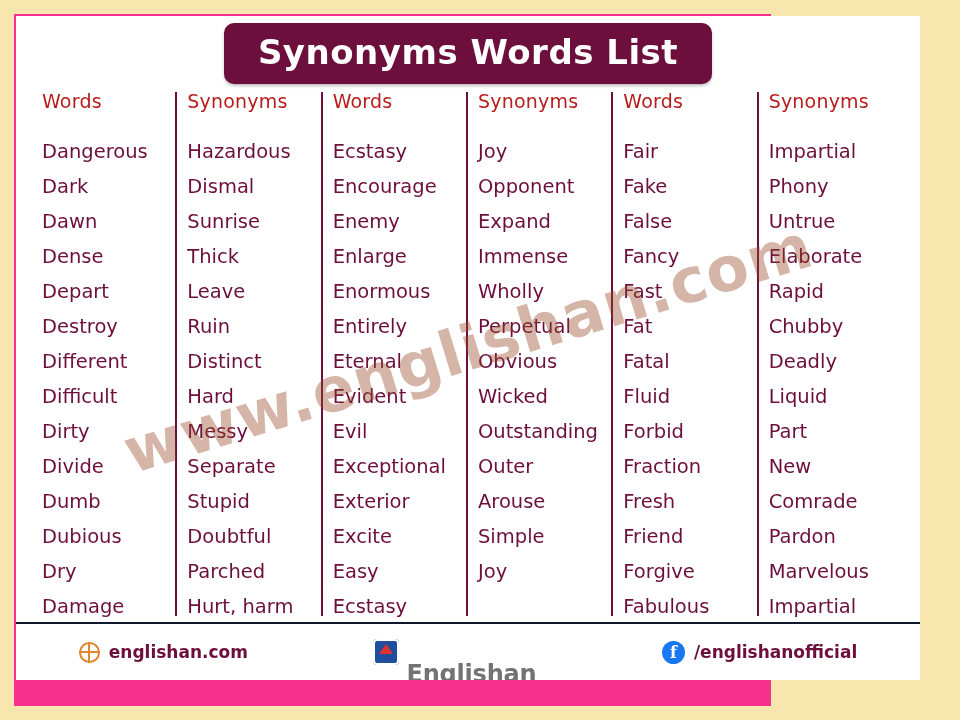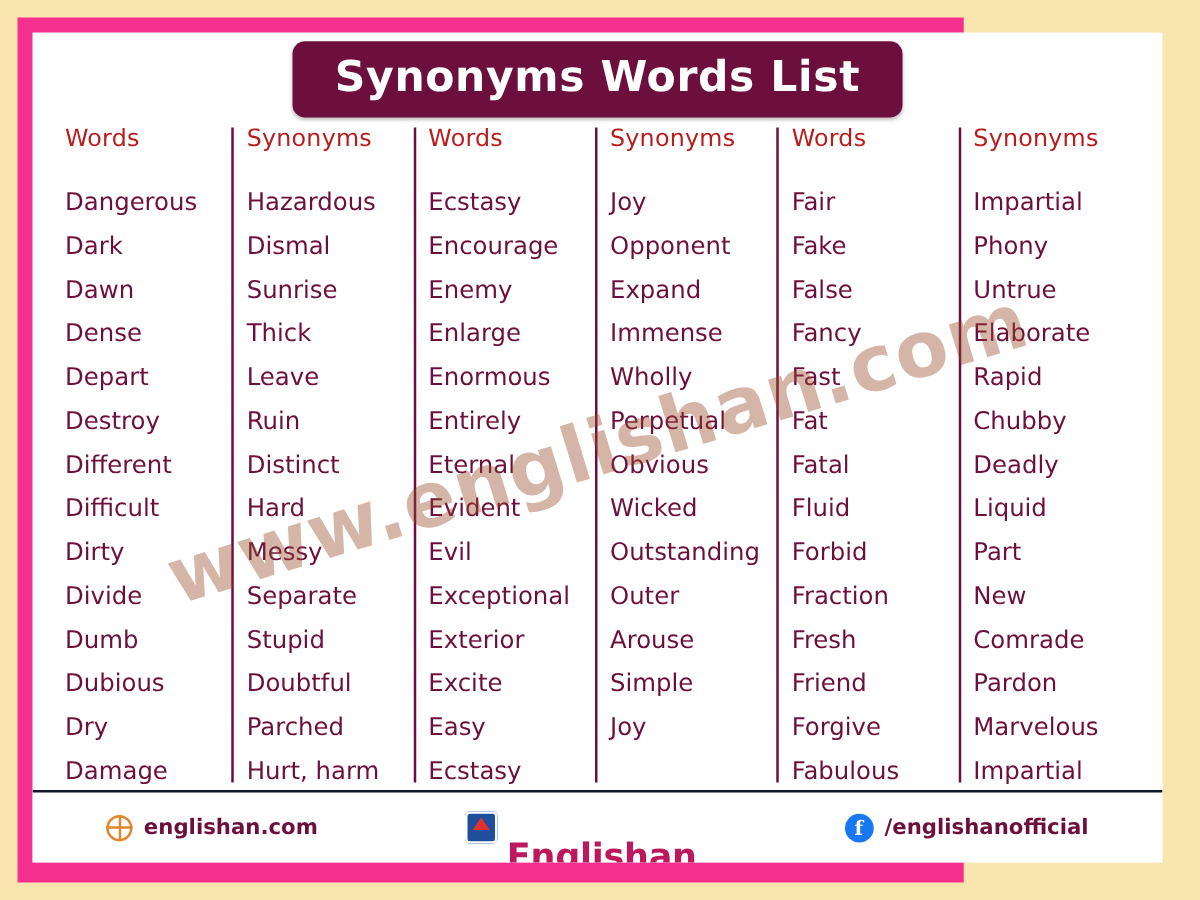--- a/index.html
+++ b/index.html
@@ -20,21 +20,21 @@
     box-sizing: border-box;
     padding: 14px 14px;
     background: #f8e6ae;
   }
   .pink-frame {
     position: relative;
     width: 757px;
     height: 692px;
     box-sizing: border-box;
     background: #f5308f;
-    padding: 12px;
+    padding: 2px;
   }
   .inner-card {
     position: relative;
     width: 904px;
     height: 664px;
     box-sizing: border-box;
     background: #ffffff;
     overflow: hidden;
   }
 
@@ -155,23 +155,23 @@
   .brand-mark::after {
     content: "";
     position: absolute;
     left: 6px; top: 5px;
     width: 0; height: 0;
     border-left: 7px solid transparent;
     border-right: 7px solid transparent;
     border-bottom: 10px solid #e03030;
   }
   .brand-text {
-    font-size: 28px;
-    font-weight: bold;
-    color: #be185d;
+    font-size: 24px;
+    font-weight: bold;
+    color: #737373;
     letter-spacing: -0.2px;
     font-family: "DejaVu Sans", sans-serif;
     margin-top: 44px;
   }
   .fb {
     width: 23px; height: 23px;
     background: #1877f2;
     border-radius: 50%;
     color: #fff;
     font-size: 16px;

